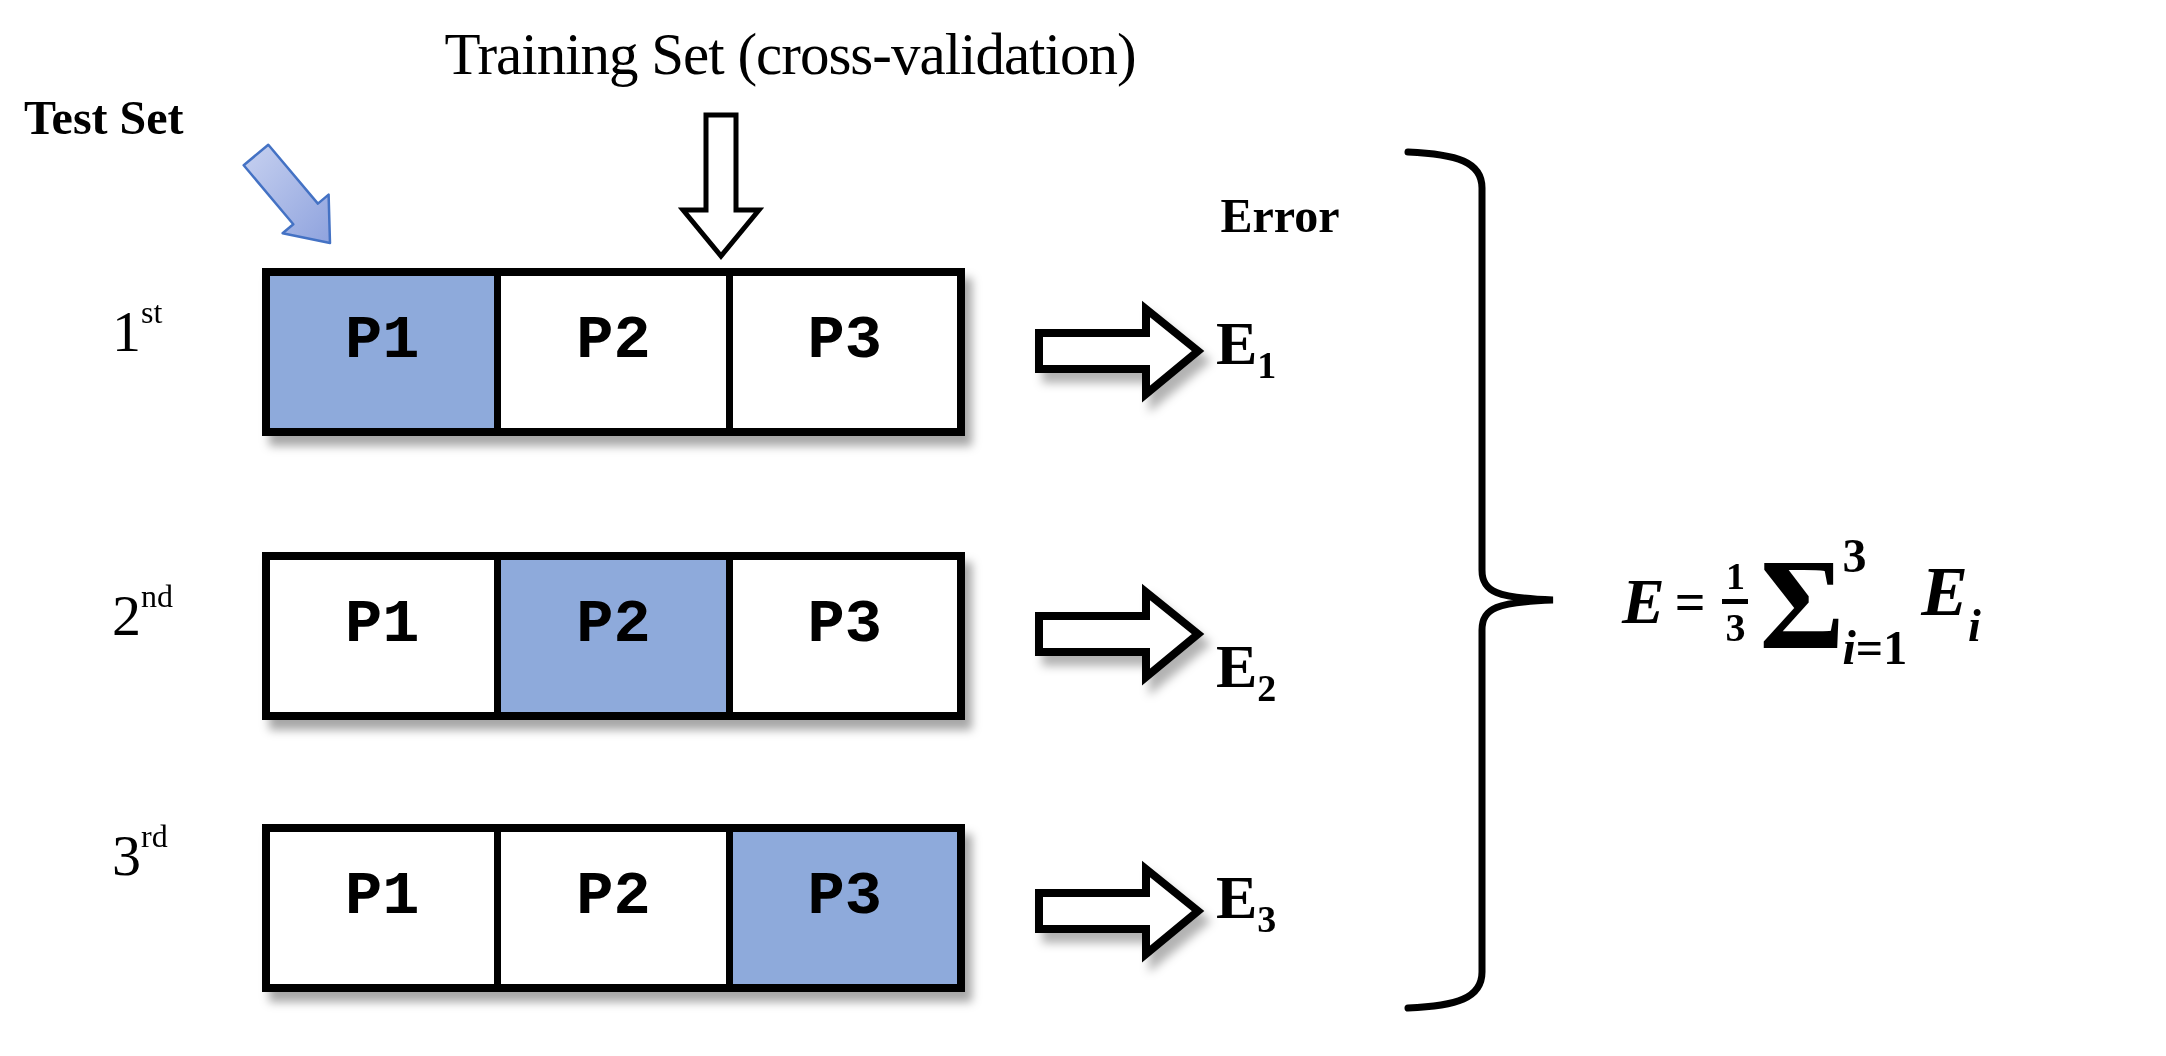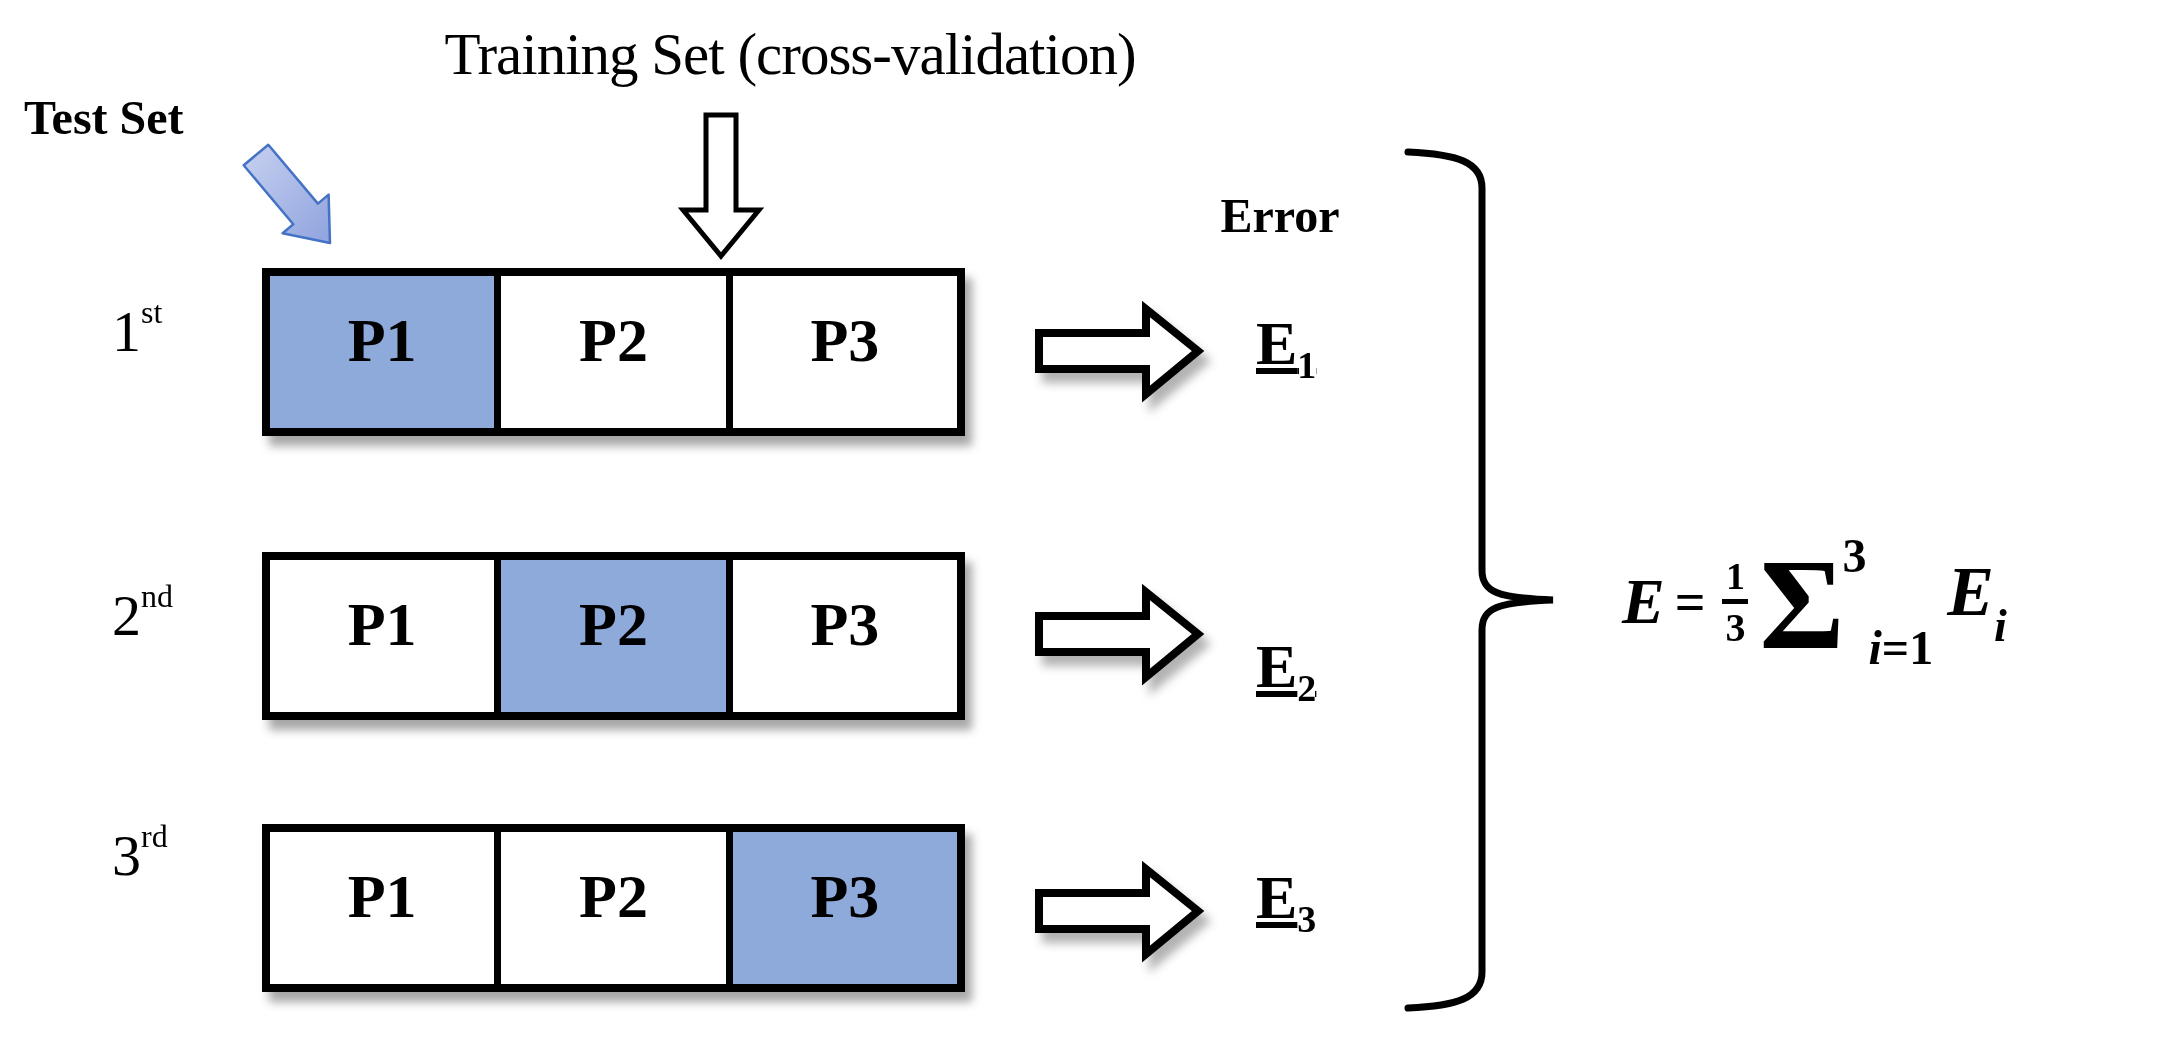--- a/index.html
+++ b/index.html
@@ -14,45 +14,45 @@
   .error-head{left:1195px;top:188px;width:170px;text-align:center;
               font-size:48px;font-weight:bold;}
 
   
   .ordinal{left:112px;width:120px;font-size:58px;font-weight:normal;}
   .ordinal sup{font-size:32px;vertical-align:28px;letter-spacing:0;}
   .pbox{left:262px;width:703px;height:168px;display:flex;
         border:8px solid var(--outline,#000);background:#fff;
         box-shadow:7px 10px 9px rgba(0,0,0,0.35);box-sizing:border-box;}
   .cell{flex:1 1 0;display:flex;align-items:center;justify-content:center;
-        padding-bottom:24px;box-sizing:border-box;background:var(--train-fill,#fff);}
+        padding-bottom:24px;box-sizing:border-box;background:var(--train-fill,#fff);font-family:Liberation Mono, monospace;}
   .cell + .cell{border-left:7px solid var(--outline,#000);}
   .cell.test{background:var(--test-fill,#8EAADB);}
   .cell-label{font-size:62px;font-weight:bold;}
-  .e-label{left:1256px;font-size:62px;font-weight:bold;text-decoration:underline;}
+  .e-label{left:1216px;font-size:62px;font-weight:bold;}
   .e-label sub{font-size:38px;vertical-align:-14px;}
 
   
   .shadowed{filter:drop-shadow(7px 10px 5px rgba(0,0,0,0.30));}
 
   
   .formula{left:1622px;top:512px;height:180px;display:flex;
            align-items:center;font-weight:bold;}
   .f-lhs{font-size:64px;font-style:italic;margin-right:10px;}
   .f-eq{font-size:54px;margin-right:10px;}
   .frac{display:flex;flex-direction:column;align-items:center;width:40px;
         line-height:1;margin-right:4px;}
   .frac .num{font-size:38px;}
   .frac .bar{width:26px;border-top:5px solid #000;margin:4px 0;}
   .frac .den{font-size:40px;}
   .sigma{font-size:130px;line-height:0.8;font-weight:bold;transform:translateY(2px);}
   .limits{display:flex;flex-direction:column;justify-content:space-between;
           height:140px;line-height:1;margin-left:-2px;margin-right:14px;}
   .limits .up{font-size:48px;align-self:flex-start;}
-  .limits .lo{font-size:48px;white-space:nowrap;margin-left:26px;}
+  .limits .lo{font-size:48px;white-space:nowrap;}
   .it{font-style:italic;}
   .f-term{font-size:70px;font-style:italic;text-align:right;}
   .f-term sub{font-size:46px;font-style:italic;vertical-align:-26px;}
 </style>
 </head>
 <body>
 
 <div class="abs title">Training Set (cross-validation)</div>
 <div class="abs test-set">Test Set</div>
 <div class="abs error-head">Error</div>

